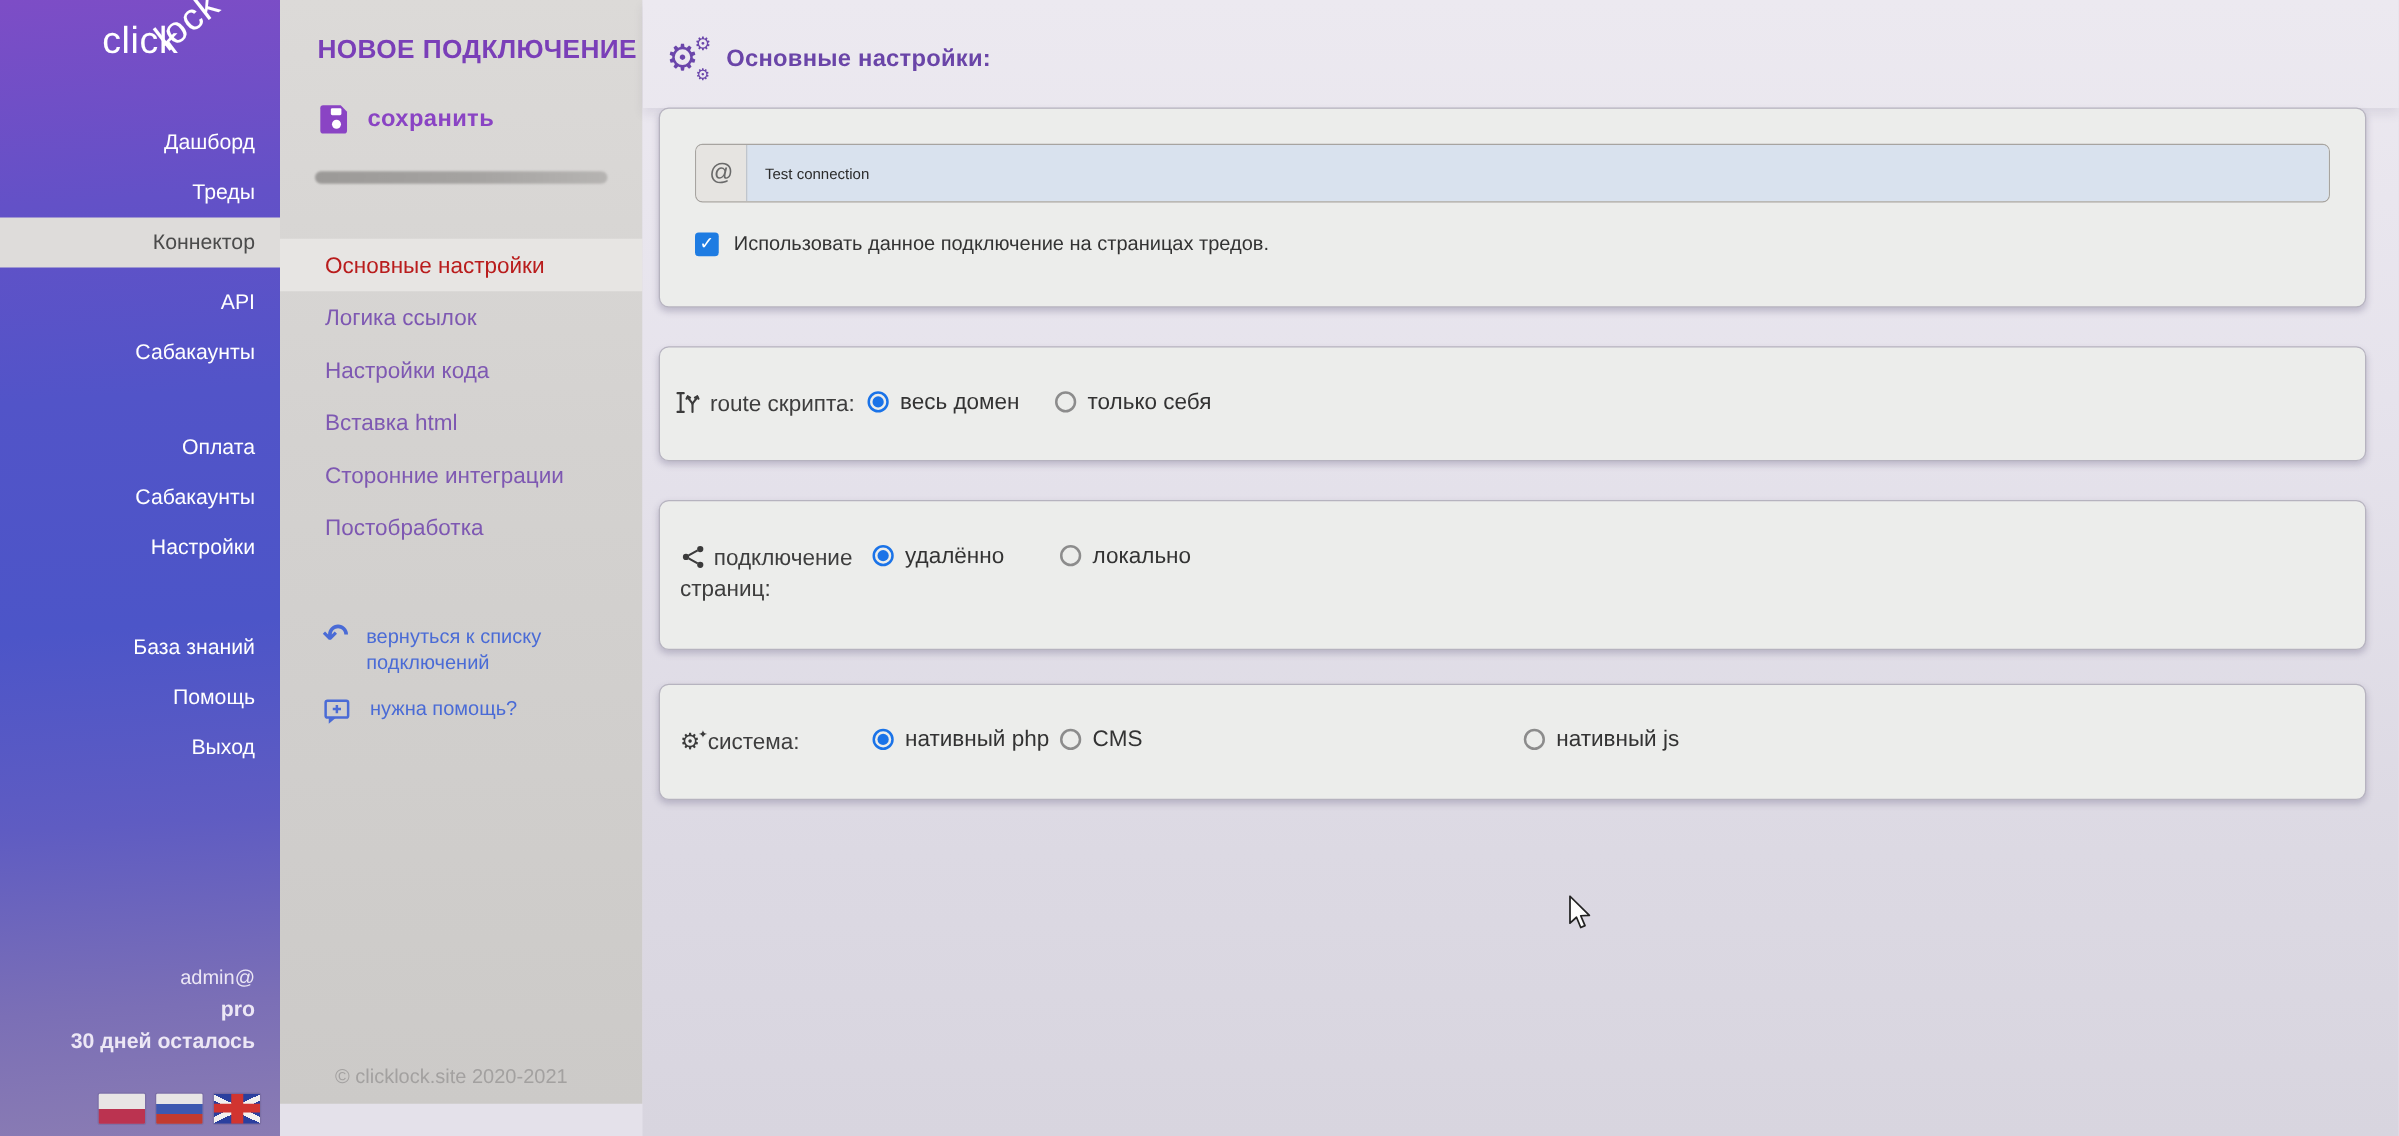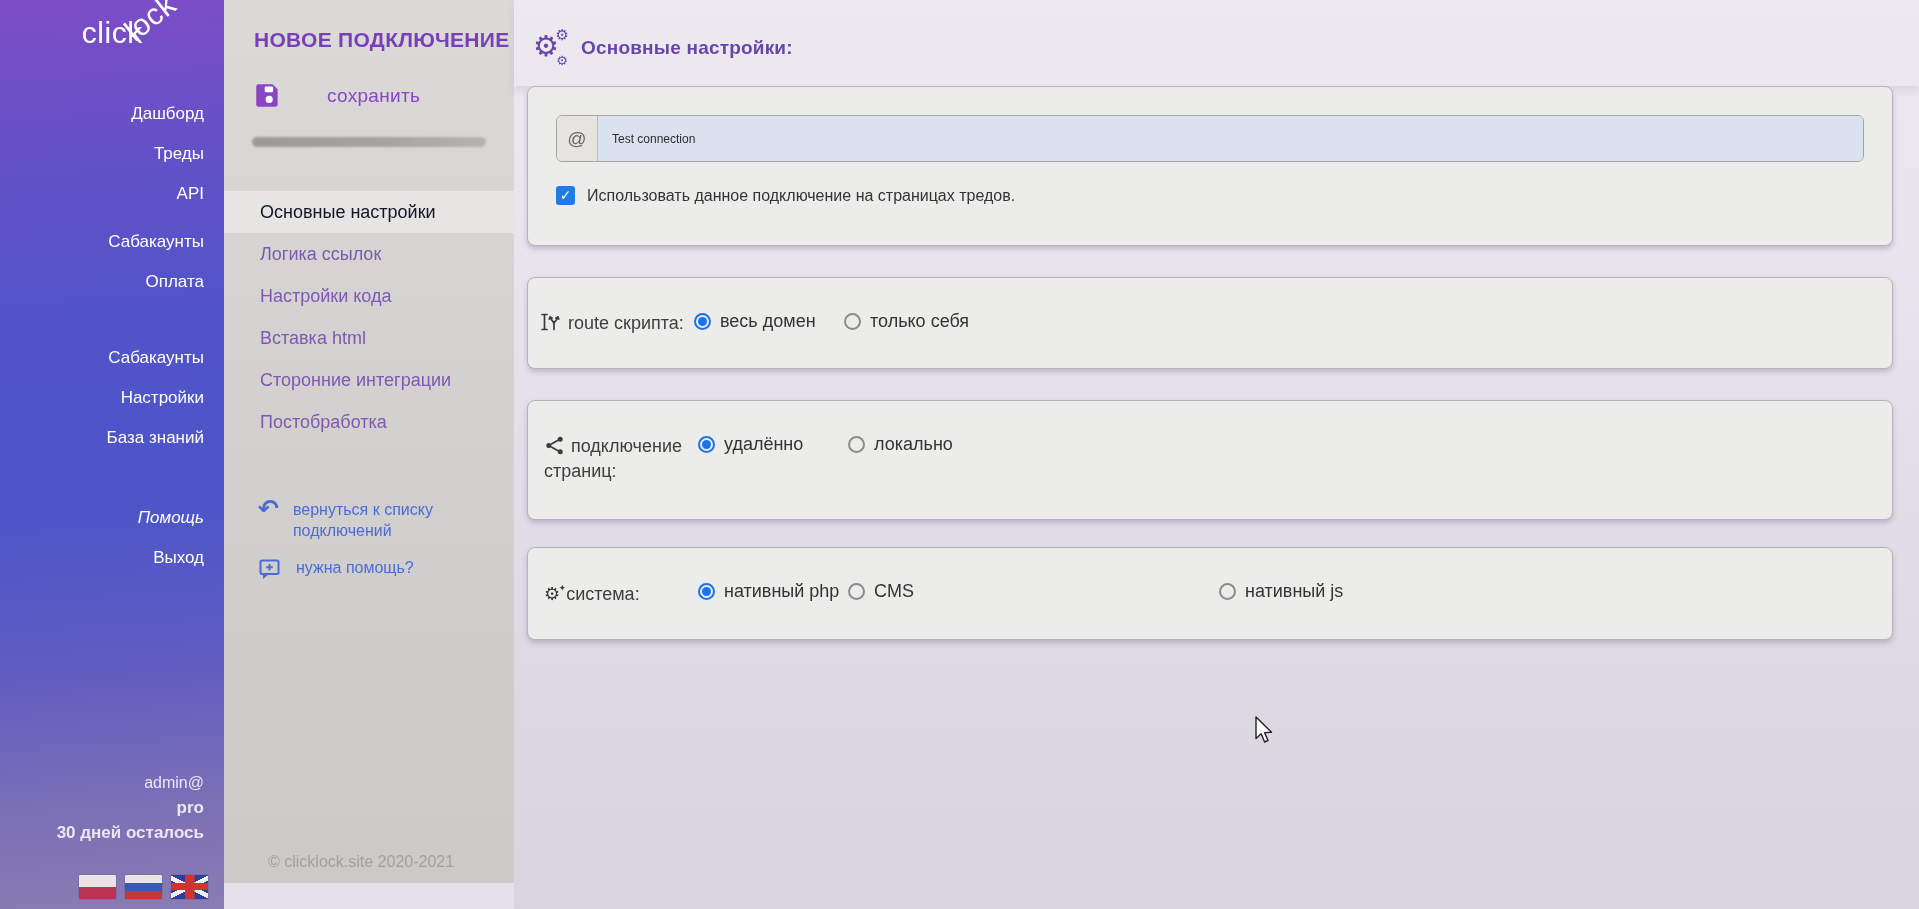--- a/index.html
+++ b/index.html
@@ -16,21 +16,21 @@
   .logo{position:absolute;top:16px;right:26px;color:#fff;font-size:30px;font-weight:500;letter-spacing:.5px;white-space:nowrap;}
   .logo .lock{display:inline-block;transform:rotate(-38deg) translate(-2px,-4px);transform-origin:left bottom;}
   .side-nav{position:absolute;top:0;left:0;width:224px;}
   .side-item{
     height:40px;line-height:40px;text-align:right;padding-right:20px;
     font-size:17px;font-weight:500;color:#ffffff;cursor:pointer;
   }
   .side-item:nth-child(1){margin-top:94px;}
   .side-item:nth-child(4){margin-top:8px;}
   .side-item:nth-child(6){margin-top:36px;}
-  .side-item:nth-child(9){margin-top:40px;font-style:italic;}
+  .side-item:nth-child(9){margin-top:40px;}
   .side-item.active{background:#dedcda;color:#4b4b4b;font-weight:400;}
   .account{position:absolute;top:770px;right:20px;text-align:right;color:#ece7f5;font-size:16px;line-height:25px;}
   .account .plan{font-weight:700;font-size:17px;}
   .account .days{font-weight:600;font-size:17px;}
   .flags{position:absolute;bottom:10px;right:16px;display:flex;gap:9px;}
   .flag{width:37px;height:24px;border-radius:1px;box-shadow:0 0 0 1px rgba(0,0,0,.08);}
   .flag-pl{background:linear-gradient(180deg,#e8e5e5 50%,#bb3350 50%);}
   .flag-ru{background:linear-gradient(180deg,#e8e5e5 33%,#3d58b0 33%,#3d58b0 66%,#c23b30 66%);}
   .flag-uk{
     background:
@@ -40,26 +40,26 @@
       linear-gradient(-26deg,transparent 44%,#f2f0ef 44%,#f2f0ef 56%,transparent 56%),
       #2b3f9e;
   }
   
   .panel{
     position:absolute;left:224px;top:0;width:290px;height:883px;
     background:linear-gradient(180deg,#dcdad8 0%,#d4d2d0 40%,#cccac8 100%);
   }
   .panel-title{margin:28px 0 0 30px;font-size:21px;font-weight:700;color:#7a3fb8;letter-spacing:.3px;}
   .save-row{margin:30px 0 0 30px;display:flex;align-items:center;gap:13px;cursor:pointer;}
-  .save-label{font-size:19px;font-weight:400;color:#8a44c4;letter-spacing:.3px;margin-left:33px;}
+  .save-label{font-size:19px;font-weight:700;color:#8a44c4;letter-spacing:.3px;}
   .panel-divider{height:10px;border-radius:5px;margin:28px 28px 0 28px;
     background:linear-gradient(90deg,#8d8b89,#999795 55%,#aeacaa);filter:blur(1px);opacity:.8;}
   .panel-menu{margin-top:44px;}
   .panel-menu-item{height:42px;line-height:42px;padding-left:36px;font-size:18px;color:#7e58b2;cursor:pointer;}
-  .panel-menu-item.active{background:#e7e5e3;color:#0f172a;}
+  .panel-menu-item.active{background:#e7e5e3;color:#b91c1c;}
   .panel-links{margin-top:56px;}
   .plink{display:flex;align-items:flex-start;gap:14px;padding-left:34px;color:#4a6bd6;cursor:pointer;}
   .plink + .plink{margin-top:16px;}
   .plink-text{font-size:16px;font-weight:500;line-height:21px;width:165px;}
   .undo-glyph{font-family:"DejaVu Sans",sans-serif;font-size:25px;line-height:20px;font-weight:700;color:#4a6bd6;}
   .panel-footer{position:absolute;bottom:12px;left:44px;font-size:16px;color:#a3a1a0;}
   
   .main{position:absolute;left:514px;top:0;width:1405px;height:909px;
     background:linear-gradient(180deg,#ece9f0 0%,#e6e3ec 35%,#dcd9e3 75%,#d8d5df 100%);}
   .main-head{height:86px;box-sizing:border-box;display:flex;align-items:center;gap:12px;
@@ -105,20 +105,21 @@
 </head>
 <body>
 
 <aside class="sidebar">
   <div class="logo">
     <span>click</span><span class="lock">lock</span>
   </div>
   <nav class="side-nav">
     <div class="side-item">Дашборд</div>
     <div class="side-item">Треды</div>
+    <div class="side-item active">Коннектор</div>
     <div class="side-item">API</div>
     <div class="side-item">Сабакаунты</div>
     <div class="side-item">Оплата</div>
     <div class="side-item">Сабакаунты</div>
     <div class="side-item">Настройки</div>
     <div class="side-item">База знаний</div>
     <div class="side-item">Помощь</div>
     <div class="side-item">Выход</div>
   </nav>
   <div class="account">

